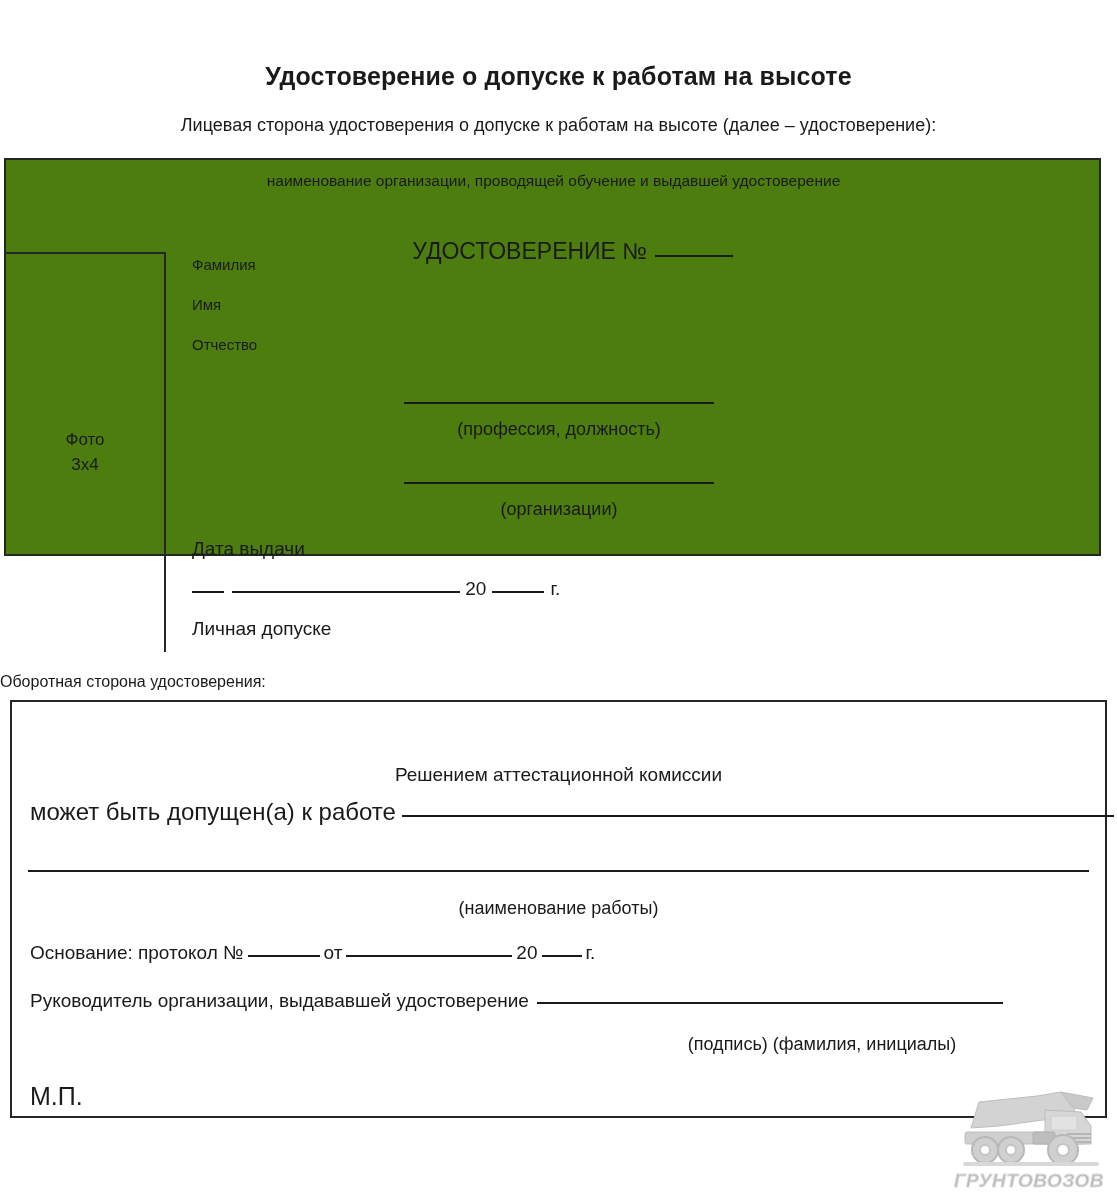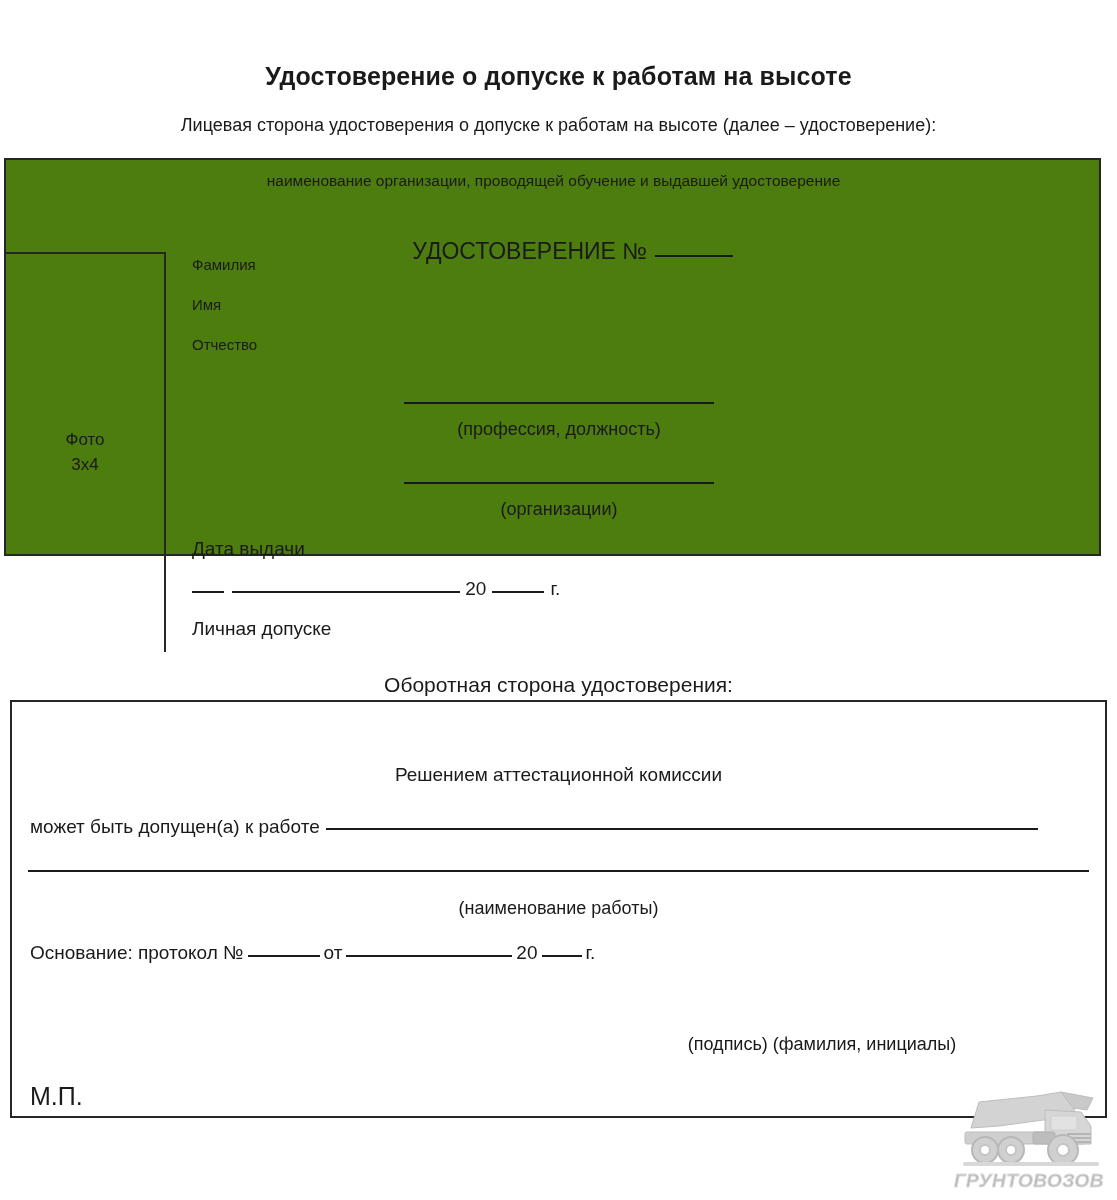--- a/index.html
+++ b/index.html
@@ -167,22 +167,22 @@
     top: 458px;
     font-size: 19px;
   }
 
   
   .back-label {
     position: absolute;
     top: 673px;
     left: 0;
     width: 1117px;
-    text-align: center;
-    font-size: 21px;
+    text-align: left;
+    font-size: 16px;
   }
 
   
   .back-card {
     position: absolute;
     left: 10px;
     top: 700px;
     width: 1097px;
     height: 418px;
     border: 2px solid #262626;
@@ -195,22 +195,22 @@
     width: 1093px;
     text-align: center;
     font-size: 19px;
   }
   .bk-trained  { top: 18px; }
   .bk-decision { top: 62px; }
 
   .bk-admit {
     position: absolute;
     left: 18px;
-    top: 114px;
-    font-size: 19px;
+    top: 96px;
+    font-size: 24px;
     white-space: nowrap;
   }
   .bk-admit .rule-inline {
     display: inline-block;
     width: 712px;
     border-bottom: 2px solid #1a1a1a;
     vertical-align: 3px;
     margin-left: 6px;
   }
   .bk-fullrule {
@@ -365,20 +365,21 @@
     <div class="bk-line-center bk-decision">Решением аттестационной комиссии</div>
 
     <div class="bk-admit"><span>может быть допущен(а) к работе</span><span class="rule-inline"></span></div>
 
     <div class="bk-fullrule"></div>
 
     <div class="bk-workname">(наименование работы)</div>
 
     <div class="bk-basis"><span>Основание: протокол №</span><span class="b-num"></span><span>от</span><span class="b-date"></span><span>20</span><span class="b-yr"></span><span>г.</span></div>
 
+    <div class="bk-head"><span>Руководитель организации, выдававшей удостоверение</span><span class="rule-inline"></span></div>
 
     <div class="bk-sigcap">(подпись) (фамилия, инициалы)</div>
 
     <div class="bk-mp">М.П.</div>
   </div>
 
   <div class="watermark">
     <svg viewBox="0 0 176 112" xmlns="http://www.w3.org/2000/svg" aria-hidden="true">
       <g fill="#c9c9c9" stroke="#c9c9c9" stroke-width="1">
 

